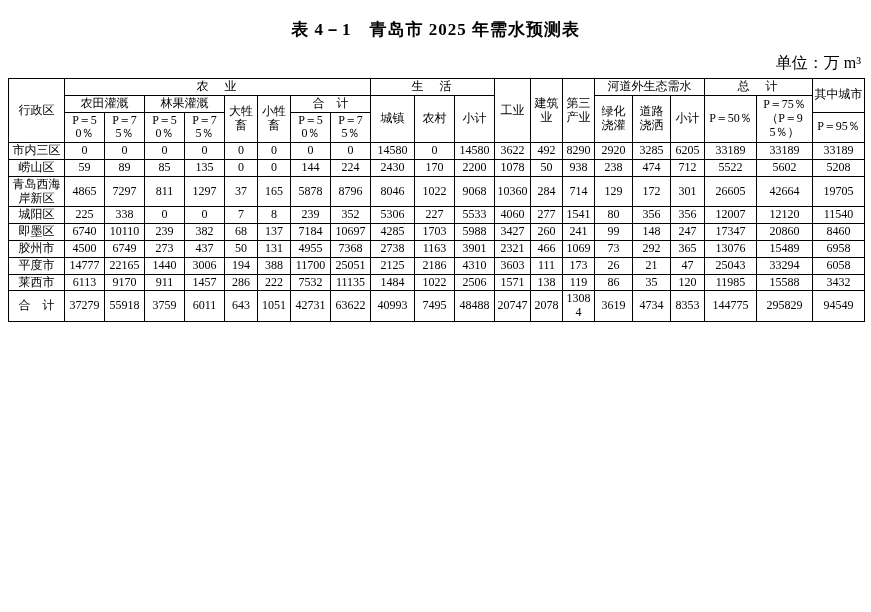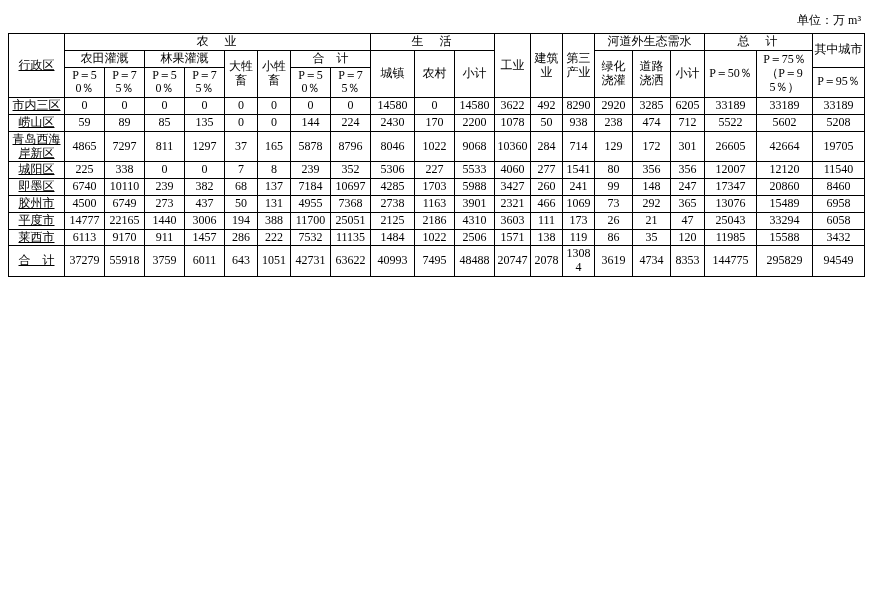--- a/index.html
+++ b/index.html
@@ -25,21 +25,21 @@
     text-align: center;
     font-size: 17px;
     font-weight: bold;
     letter-spacing: 1px;
     margin-top: 18px;
     margin-bottom: 0;
     font-family: "Liberation Serif", serif;
   }
   .unit {
     text-align: right;
-    font-size: 12px;
+    font-size: 16px;
     margin-top: 12px;
     margin-right: 10px;
     margin-bottom: 4px;
   }
   table.main {
     border-collapse: collapse;
     width: 856px;
     margin-left: 8px;
     table-layout: fixed;
   }
@@ -61,34 +61,34 @@
     letter-spacing: 2px;
   }
   .hdr-sm {
     font-size: 12px;
   }
   .hdr-p {
     font-size: 11px;
   }
   .rowname {
     font-size: 12.5px;
-    text-decoration: underline;
   }
   .num {
     font-size: 12px;
   }
   .sum-row td {
     font-size: 12px;
   }
 </style>
 </head>
 <body>
 
 <div class="page">
 
+  <div class="title">表 4－1　青岛市 2025 年需水预测表</div>
 
   <div class="unit">单位：万 m³</div>
 
   <table class="main">
     <colgroup>
       <col style="width:56px">
       <col style="width:40px">
       <col style="width:40px">
       <col style="width:40px">
       <col style="width:40px">

